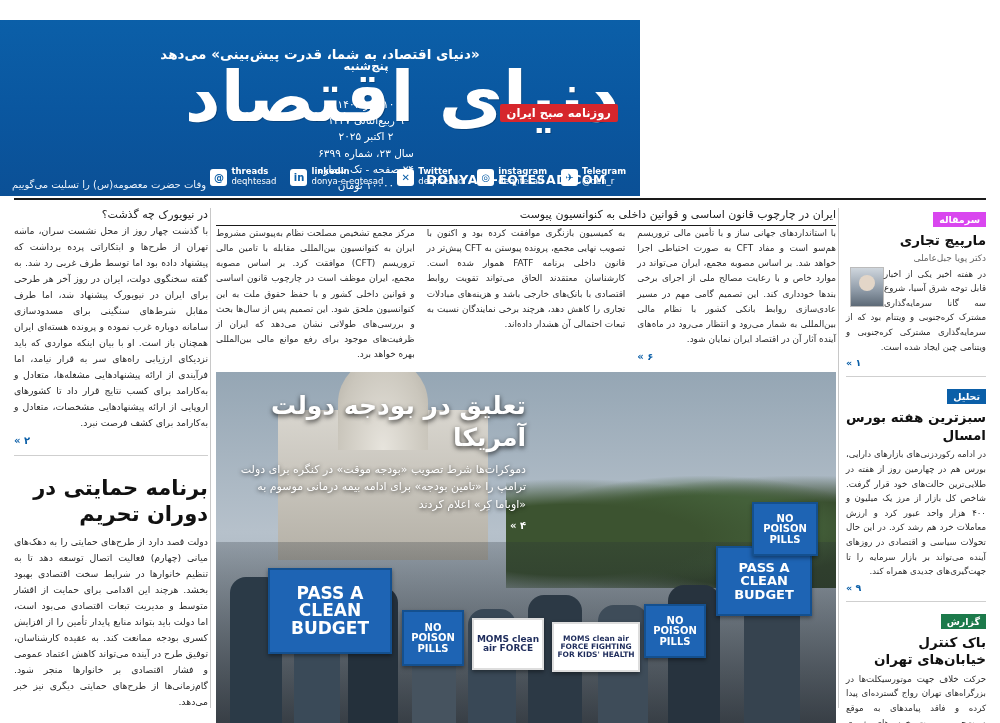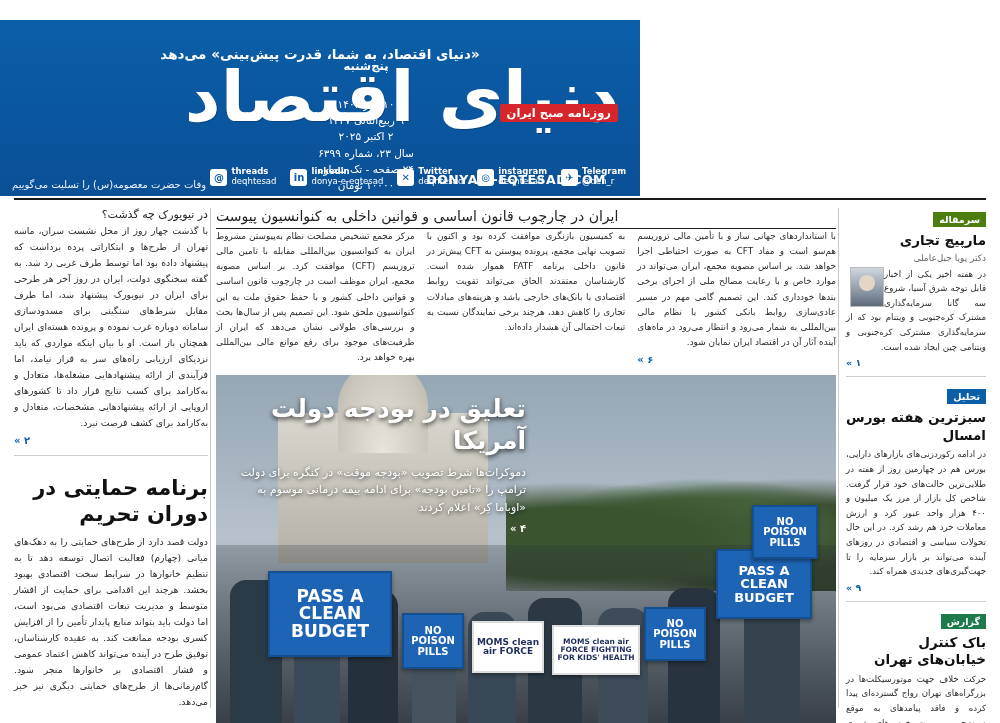--- a/index.html
+++ b/index.html
@@ -140,21 +140,21 @@
   }
   .sep-line { height: 1px; background: #cfcfcf; margin: 9px 0; }
   .sub-title {
     font-size: 21px; font-weight: bold; color: #111; text-align: right;
     direction: rtl; line-height: 1.25; margin: 19px 0 7px;
   }
 
   
   .center-col { top: 208px; left: 216px; width: 620px; }
   .center-kicker {
-    font-size: 14px; color: #222; text-align: left; direction: rtl;
+    font-size: 11px; color: #222; text-align: right; direction: rtl;
     padding-bottom: 4px;
   }
   .center-head {
     font-size: 56px; font-weight: bold; color: #0d0d0d; text-align: center;
     direction: rtl; line-height: 1.05; margin: 4px 0 10px; letter-spacing: -1px;
   }
   .center-cols {
     display: flex; flex-direction: row-reverse; gap: 12px; direction: rtl;
   }
   .center-cols > div { flex: 1; }
@@ -207,21 +207,21 @@
   }
   .ph-overlay .s {
     margin-top: 8px; font-size: 11px; color: #ffffff; line-height: 1.6;
     text-shadow: 0 1px 4px rgba(0,0,0,.8);
   }
   .ph-overlay .pg { margin-top: 6px; font-size: 10px; color: #ffffff; font-weight: bold; }
 
   
   .right-col { top: 208px; left: 846px; width: 140px; }
   .rc-tag {
-    display: inline-block; background: #4d7c0f; color: #fff; font-size: 9.5px;
+    display: inline-block; background: #d946ef; color: #fff; font-size: 9.5px;
     font-weight: bold; padding: 2px 6px; margin-bottom: 5px; direction: rtl;
   }
   .rc-tag.blue { background: #0b5fa8; }
   .rc-tag.green { background: #1c7a4b; }
   .rc-title {
     font-size: 13.5px; font-weight: bold; color: #111; text-align: right;
     direction: rtl; line-height: 1.3; margin-bottom: 3px;
   }
   .rc-author {
     font-size: 9px; color: #666; text-align: right; direction: rtl; margin-bottom: 4px;

